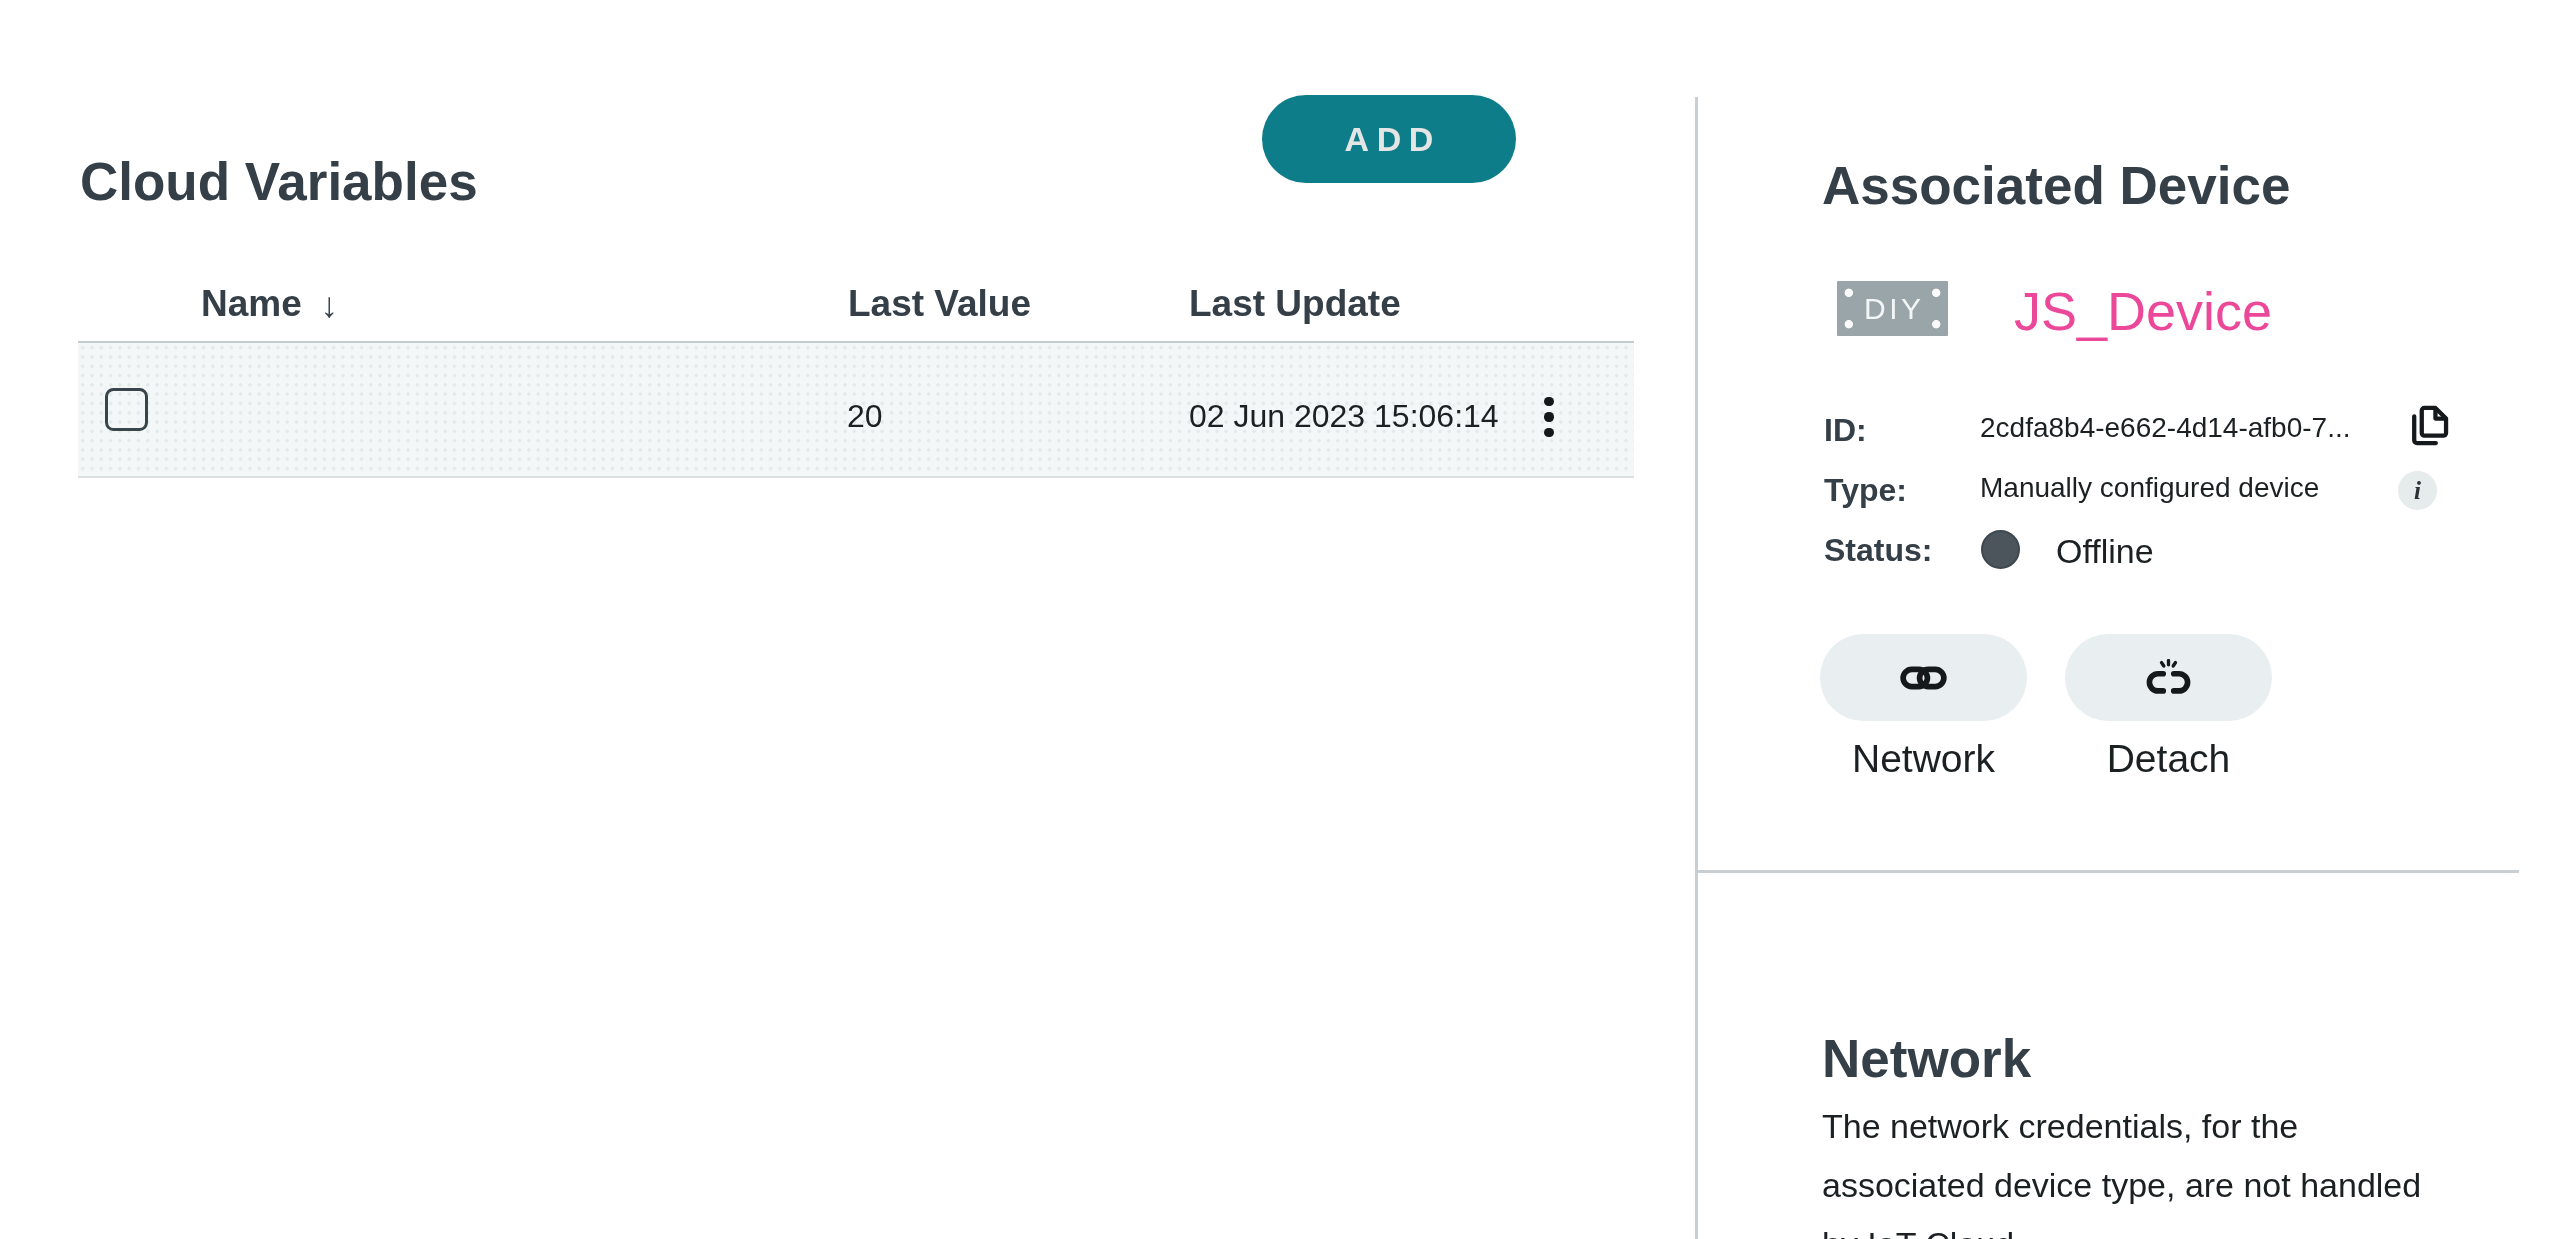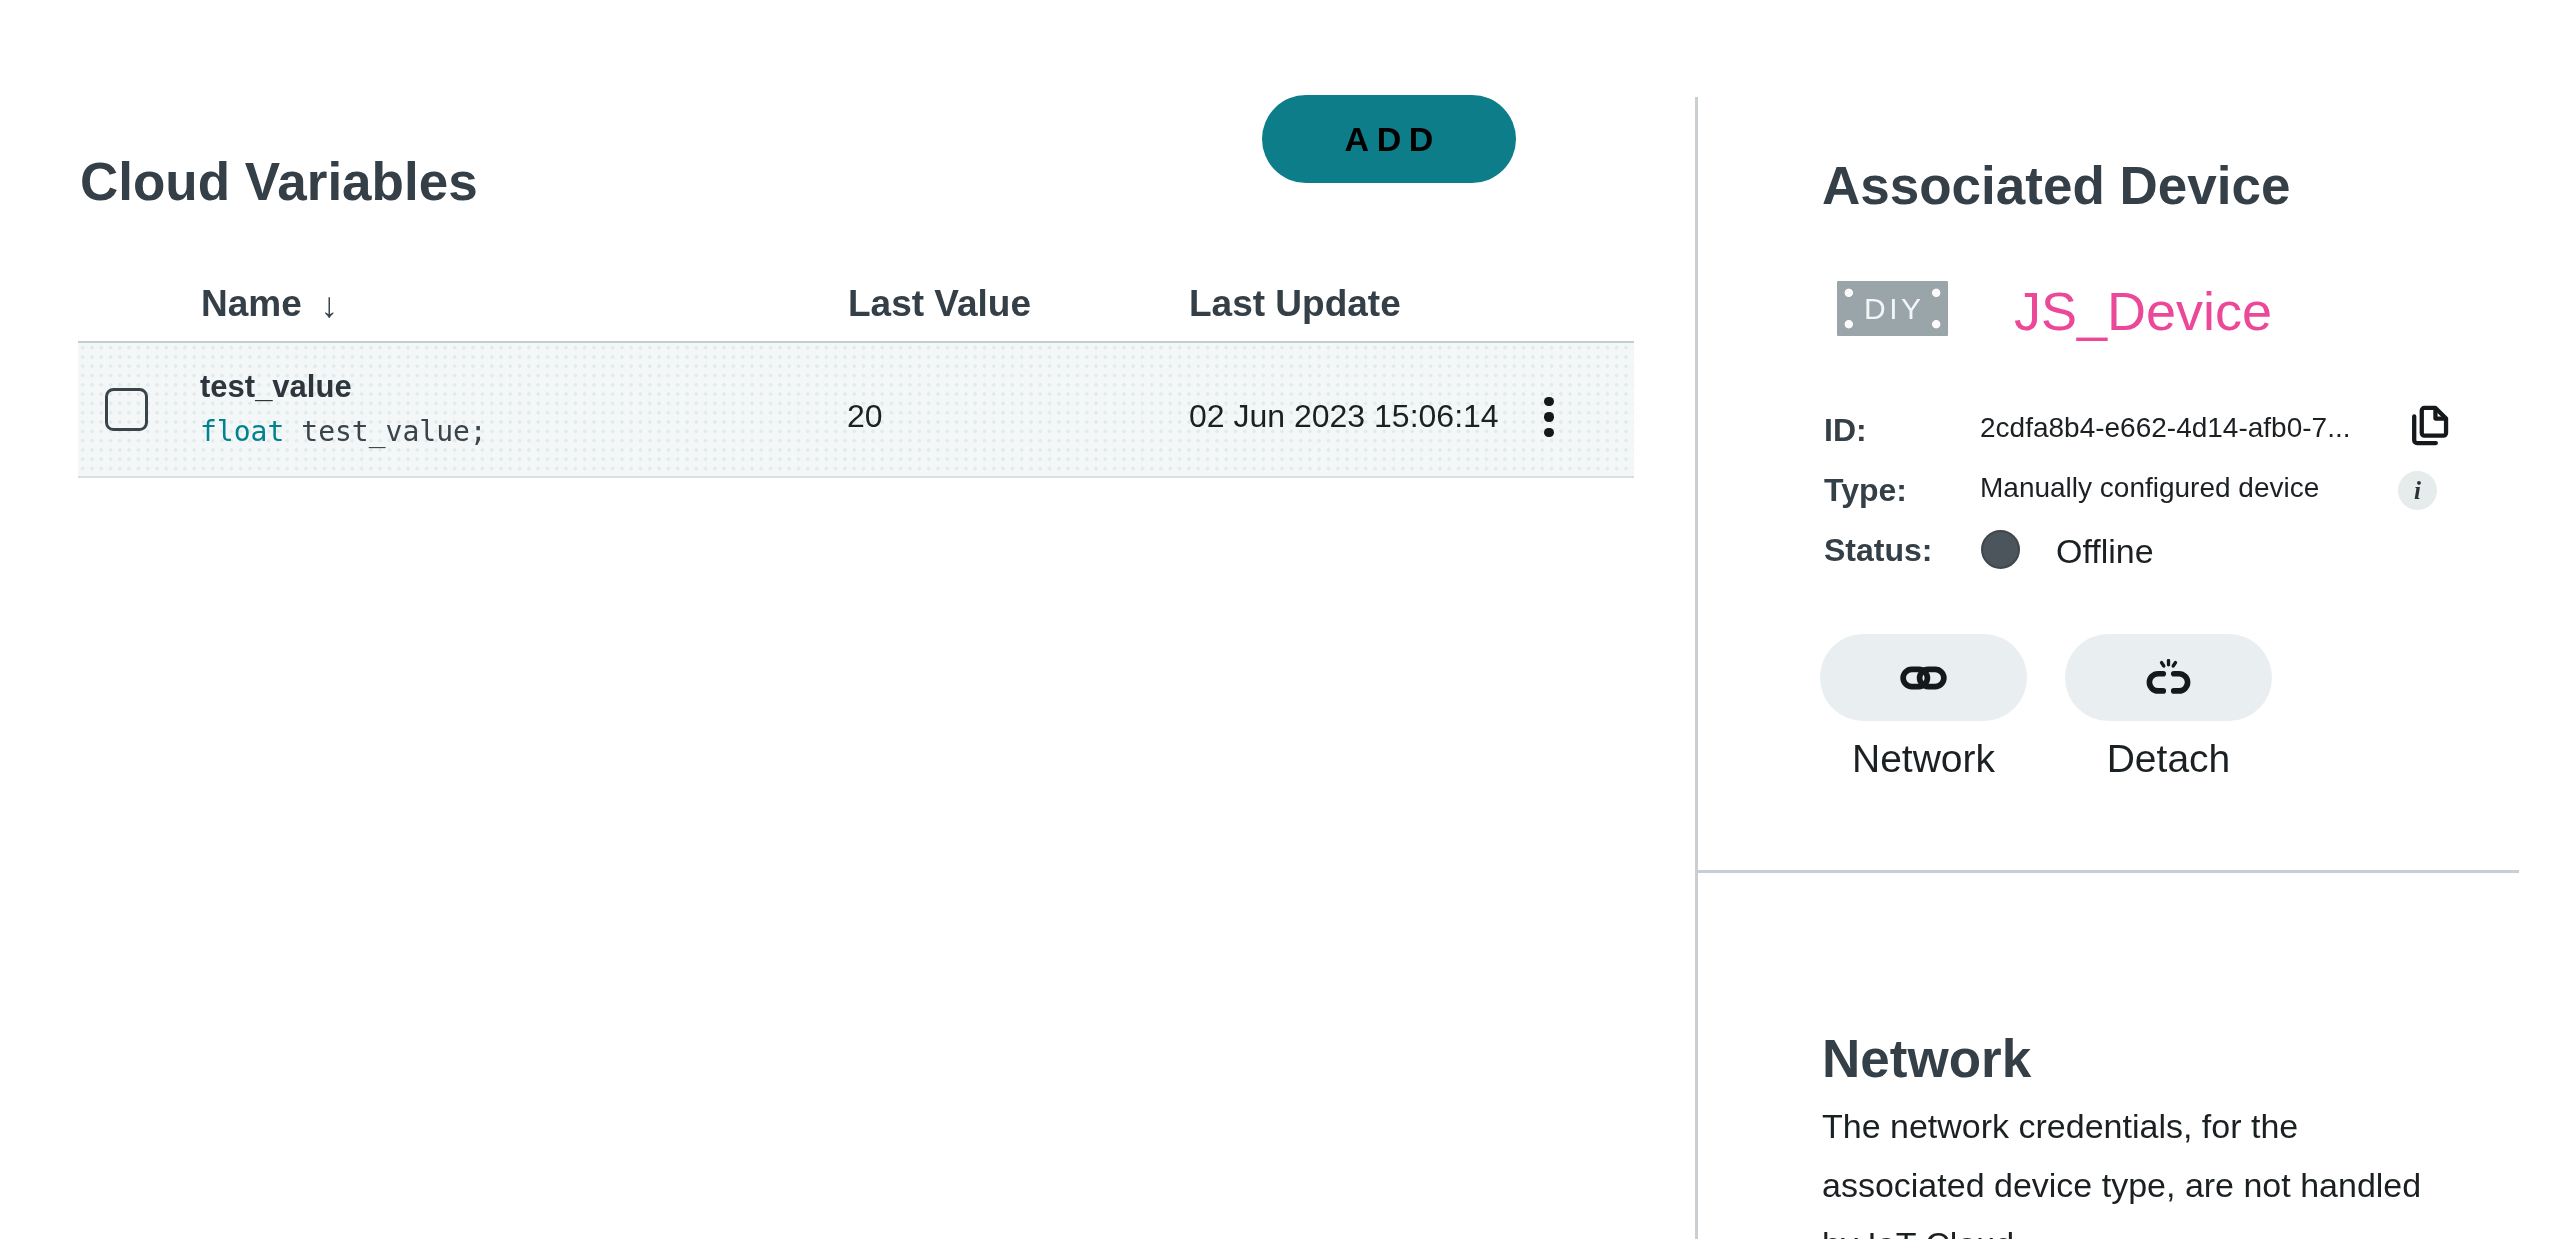--- a/index.html
+++ b/index.html
@@ -11,21 +11,21 @@
   .abs{position:absolute;}
 
   
   .page-title{left:80px;top:115px;font-size:53px;font-weight:700;color:#353f47;}
   .add-btn{
     left:1262px;top:95px;width:254px;height:88px;border-radius:44px;
     background:#0d7d8a;border:none;cursor:pointer;
     display:flex;align-items:center;justify-content:center;
   }
   .add-btn span{
-    color:#000000;font-size:34px;font-weight:700;letter-spacing:7.6px;
+    color:#e5e5e5;font-size:34px;font-weight:700;letter-spacing:7.6px;
     padding-left:7.6px;font-family:"Liberation Sans",sans-serif;
   }
 
   .th{top:283px;font-size:37px;font-weight:700;color:#353f47;}
   .th-name{left:201px;display:flex;align-items:center;gap:18.6px;cursor:pointer;}
   .sort-arrow{font-size:35px;font-weight:600;color:#39444b;line-height:1;}
   .th-lastvalue{left:848px;}
   .th-lastupdate{left:1189px;}
 
   .var-row{
@@ -107,26 +107,20 @@
 
 <div class="abs th th-name">
   <span>Name</span>
   <span class="sort-arrow">↓</span>
 </div>
 <div class="abs th th-lastvalue">Last Value</div>
 <div class="abs th th-lastupdate">Last Update</div>
 
 <div class="abs var-row">
   <span class="abs checkbox" role="checkbox" aria-checked="false"></span>
-  <div class="abs cell-name">
-    <div class="var-name">test_value</div>
-    <div class="var-code">
-      <span class="kw">float</span><span class="code-rest">test_value;</span>
-    </div>
-  </div>
   <div class="abs cell-value">20</div>
   <div class="abs cell-date">02 Jun 2023 15:06:14</div>
   <button class="abs kebab" aria-label="options">
     <i></i>
       <i></i>
       <i></i>
   </button>
 </div>
 
 <div class="abs vdivider"></div>

